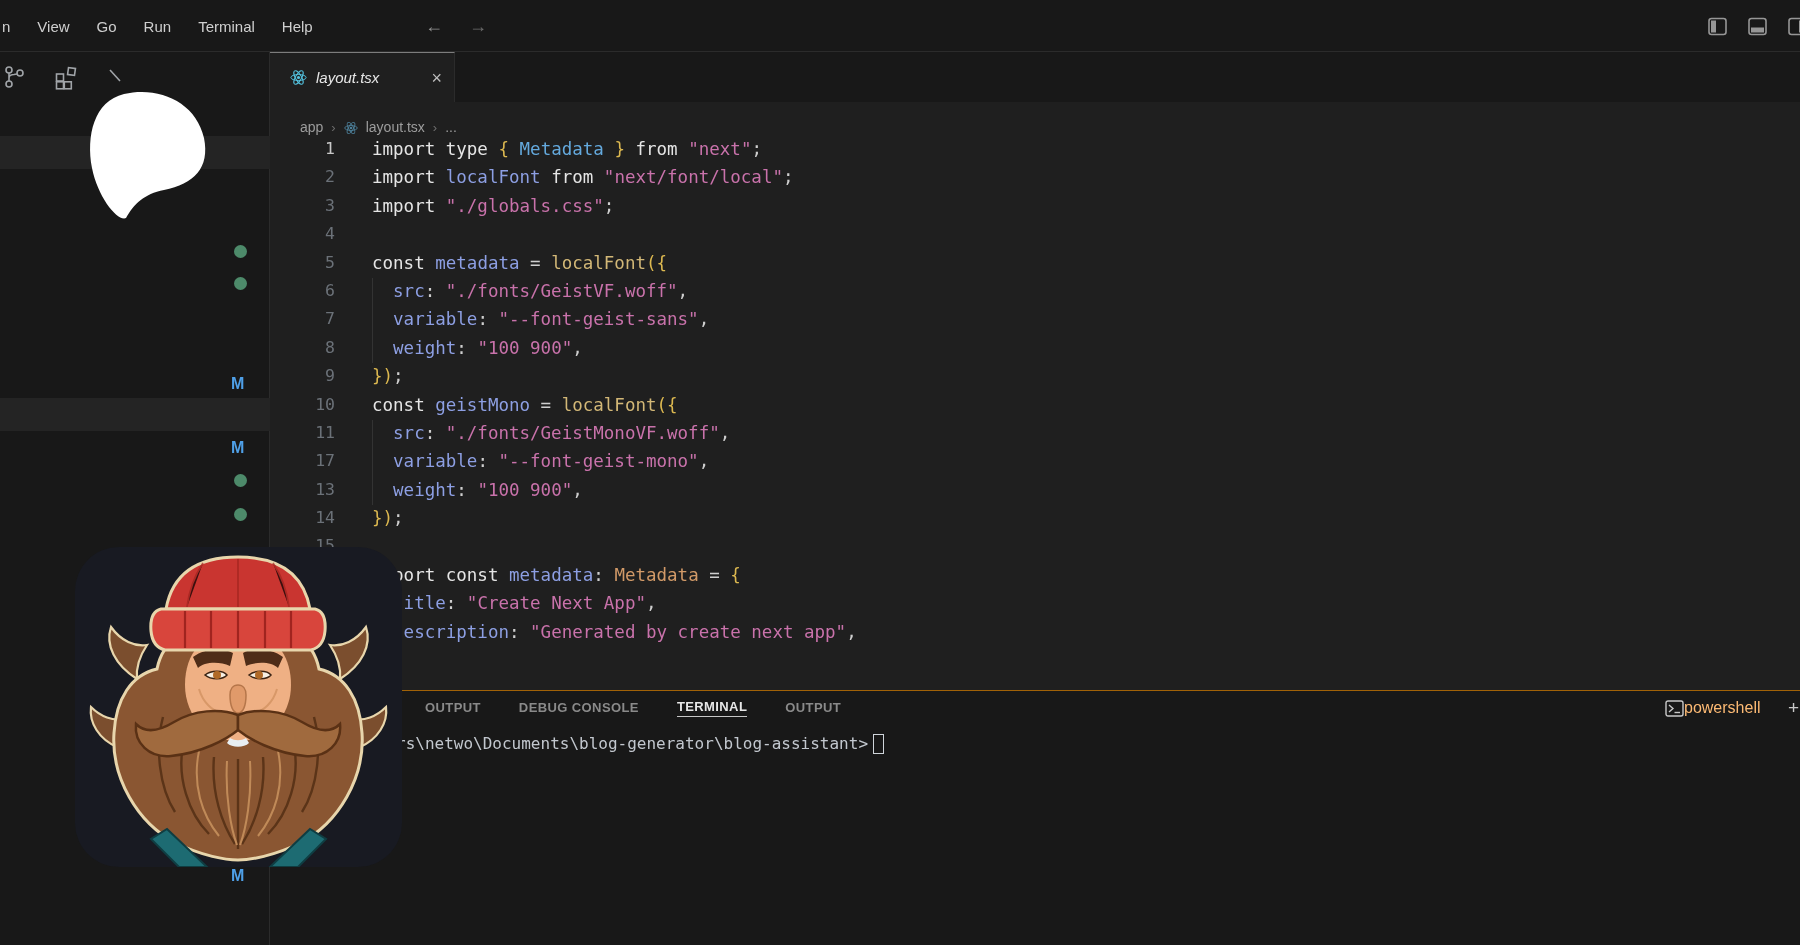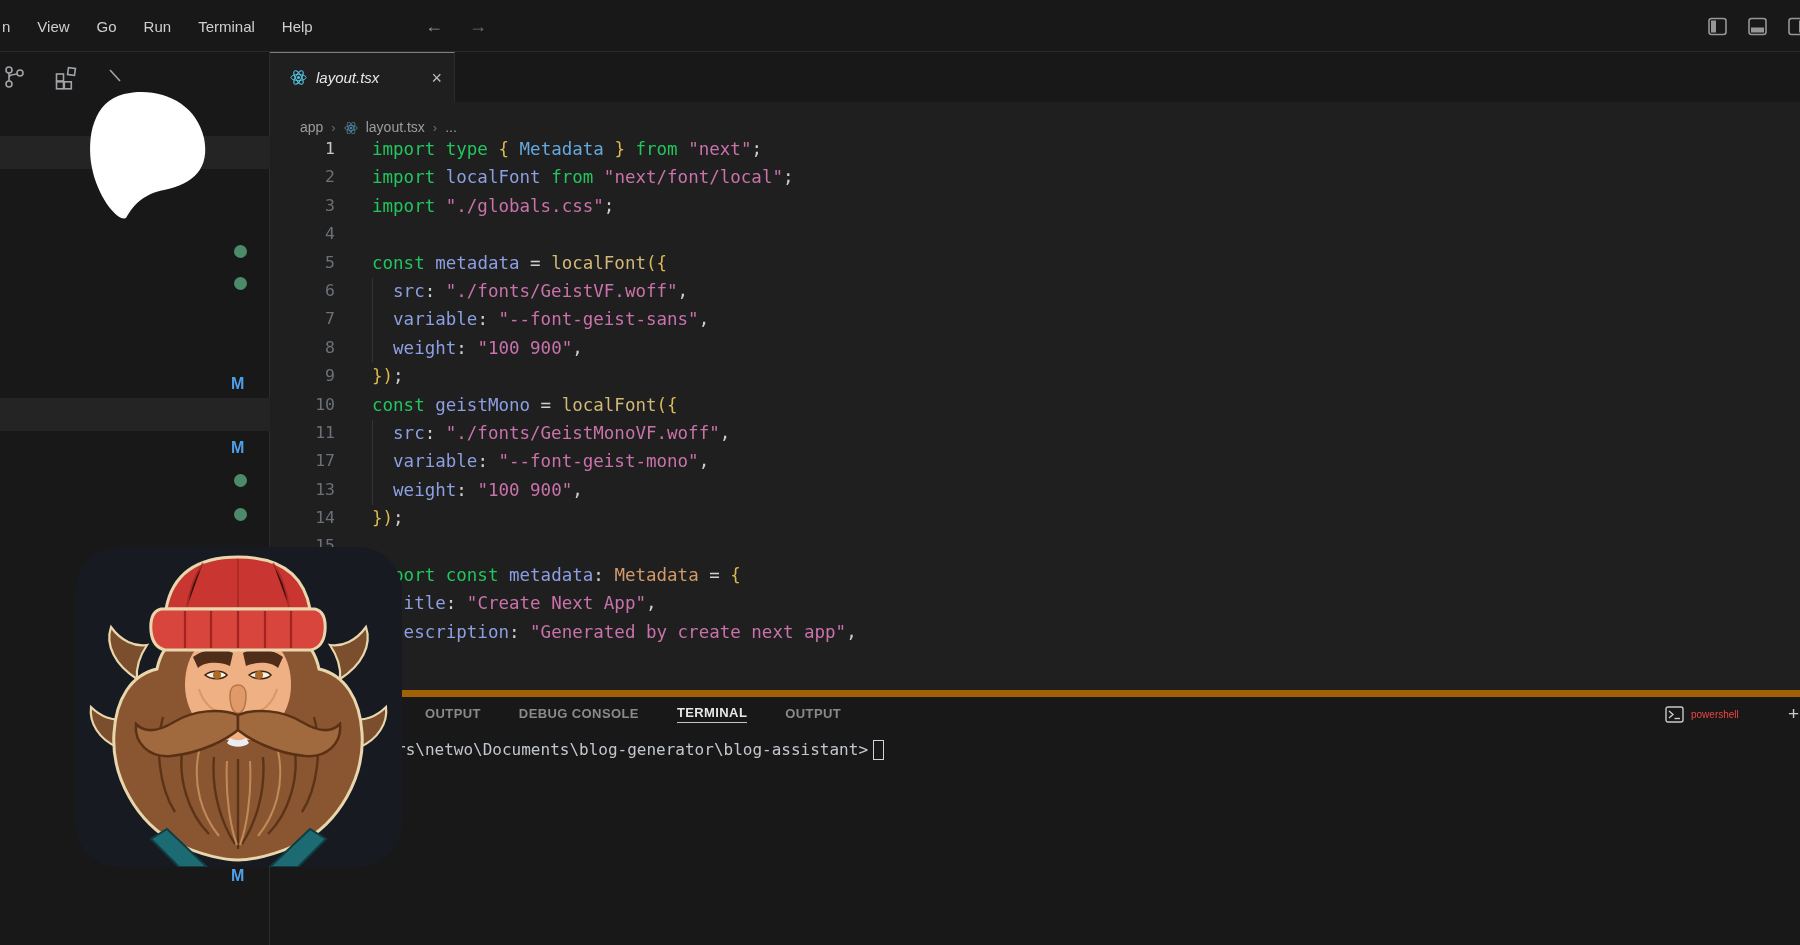--- a/index.html
+++ b/index.html
@@ -40,33 +40,33 @@
   .tab-close { color:#bdbdbd; font-size:18px; line-height:1; cursor:pointer; }
   .breadcrumb { position:absolute; left:0; top:50px; width:1530px; height:33px;
     display:flex; align-items:flex-end; gap:8px; padding-left:30px; color:#9d9d9d; font-size:14px; }
   .bc-sep { color:#6d6d6d; font-size:13px; }
   .code { position:absolute; left:0; top:83px; width:1530px; height:555px;
     font-family:"DejaVu Sans Mono", monospace; font-size:17.5px; }
   .code-row { position:relative; height:28.4px; line-height:28.4px; white-space:pre; }
   .ln { position:absolute; left:0; top:0; width:65px; text-align:right; color:#6b7178; font-size:16.5px; }
   .ln.active { color:#c8c8c8; }
   .ct { position:absolute; left:102px; top:0; }
-  .c-k { color:#22c55e;text-align:center; } .c-t { color:#64a9dd; } .c-o { color:#d29a68; }
+  .c-k { color:#e5e5e5;text-align:center; } .c-t { color:#64a9dd; } .c-o { color:#d29a68; }
   .c-s { color:#c972ab; } .c-b { color:#dcb850; } .c-i { color:#8d9fe3; }
   .c-f { color:#d3b877; } .c-p { color:#cfcfcf; }
   .indent-guide { position:absolute; left:102px; width:1px; background:#333; }
   
   .panel { position:absolute; left:270px; top:690px; width:1530px; height:255px;
-    background:#181818; border-top:7px solid #a16207; }
+    background:#181818; border-top:1px solid #a16207; }
   .panel-tabs { position:absolute; left:155px; top:0; height:34px; display:flex; gap:38px; align-items:center;
     font-size:13px; font-weight:bold; letter-spacing:.4px; color:#8a8a8a; }
   .panel-tabs .ptab { cursor:pointer; padding-bottom:2px; }
   .panel-tabs .ptab.active { color:#e7e7e7; border-bottom:1px solid #c6c6c6; }
-  .shell-group { position:absolute; left:1395px; top:0; height:34px; display:flex; align-items:center; gap:7px;
-    color:#ef4444; font-size:10px; }
+  .shell-group { position:absolute; left:1395px; top:0; height:34px; display:flex; align-items:center; gap:0;
+    color:#fdba74; font-size:16px; }
   .plus { position:absolute; left:1518px; top:0; height:34px; display:flex; align-items:center;
     color:#c8c8c8; font-size:19px; }
   .term-line { position:absolute; left:126px; top:41px; height:24px; line-height:24px;
     font-family:"DejaVu Sans Mono", monospace; font-size:16px; color:#c2c7ce; white-space:pre;
     display:flex; align-items:center; }
   .term-cursor { display:inline-block; width:11px; height:20px; border:1.5px solid #cfd4da; margin-left:5px; }
   
   .blob { position:absolute; left:84px; top:86px; z-index:50; }
   .avatar { position:absolute; left:75px; top:547px; z-index:60; }
 </style>

